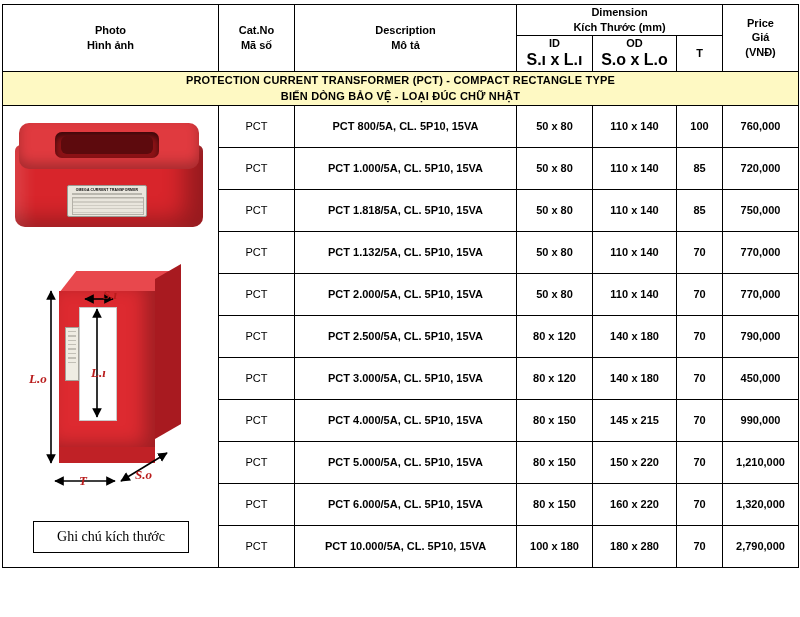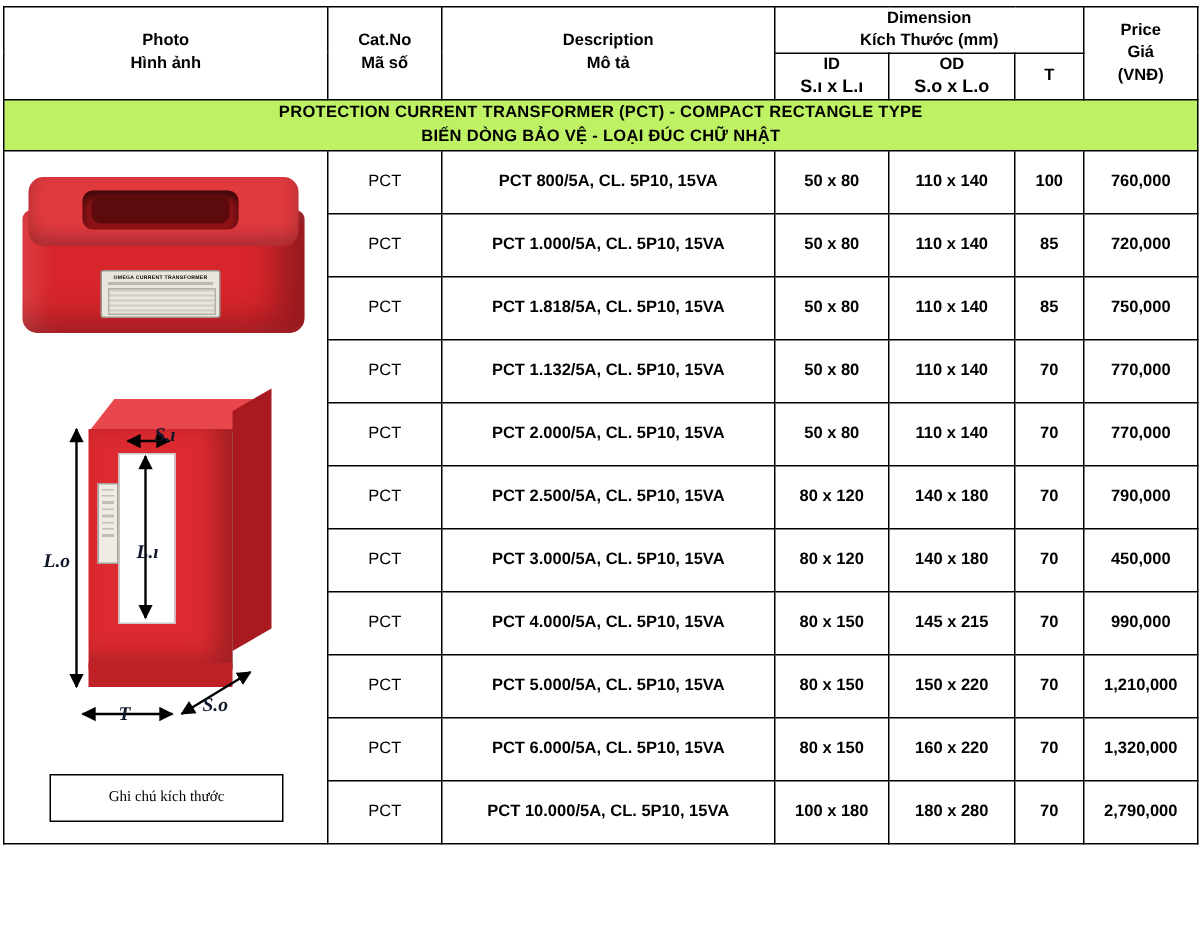--- a/index.html
+++ b/index.html
@@ -35,25 +35,25 @@
     line-height:1.35;
     padding:4px 2px;
   }
   .hdr-sub{
     font-weight:bold;
     font-size:11px;
     line-height:1.3;
     padding:3px 2px;
   }
   .hdr-sub .sub-small{
-    font-size:12px;
+    font-size:16px;
     font-weight:bold;
   }
   .banner{
-    background:#bef264;
+    background:#fef9c3;
     font-weight:bold;
     font-size:12px;
     line-height:1.5;
     padding:5px 2px;
     letter-spacing:0.2px;
   }
   .cat{ font-weight:normal; font-size:12px; }
   .desc{ font-weight:bold; font-size:12px; text-align:left; padding-left:10px;}
   .dim{ font-weight:bold; font-size:11.5px;}
   .price{ font-weight:bold; font-size:12px; text-align:right; padding-right:12px;}
@@ -181,35 +181,35 @@
     margin:3px 2px 0 2px;
   }
   
   .ct2 svg{ position:absolute; left:0; top:0; width:190px; height:240px; overflow:visible;}
   .ct2 .lbl{
     position:absolute;
     font-family:"Liberation Serif", serif;
     font-style:italic;
     font-weight:bold;
     font-size:13px;
-    color:#0f172a;
+    color:#b91c1c;
   }
   .lbl-Lo{ left:12px; top:102px; }
   .lbl-Li{ left:74px; top:96px; color:#fff; }
   .lbl-Si{ left:86px; top:18px; color:#fff; }
   .lbl-So{ left:118px; top:198px; }
   .lbl-T{ left:62px; top:204px; }
   .note-box{
     position:absolute;
     left:30px; top:412px;
     width:154px; height:30px;
     border:1px solid #000;
     display:flex;align-items:center;justify-content:center;
     font-family:"Liberation Serif", serif;
-    font-size:10px;
+    font-size:14px;
     background:#fff;
   }
 </style>
 </head>
 <body>
 
 <div class="sheet">
   <table class="main">
     <colgroup>
       <col style="width:216px">

